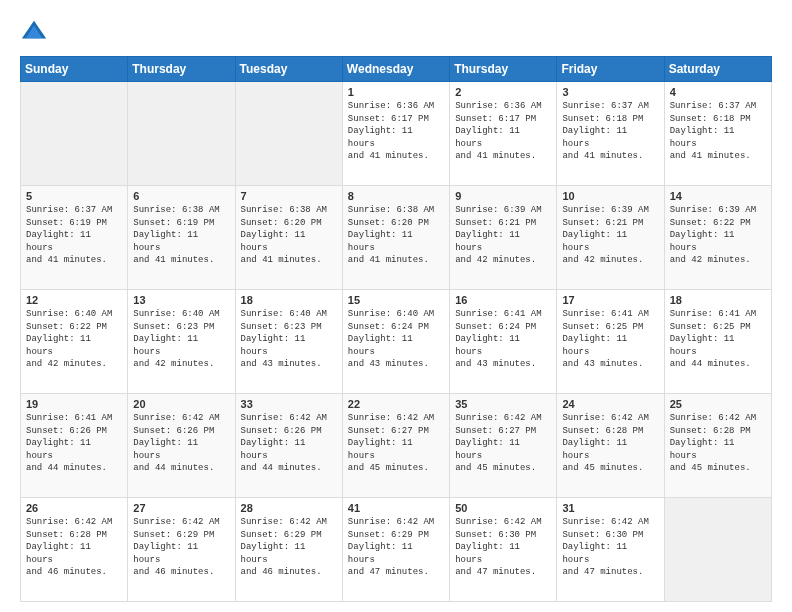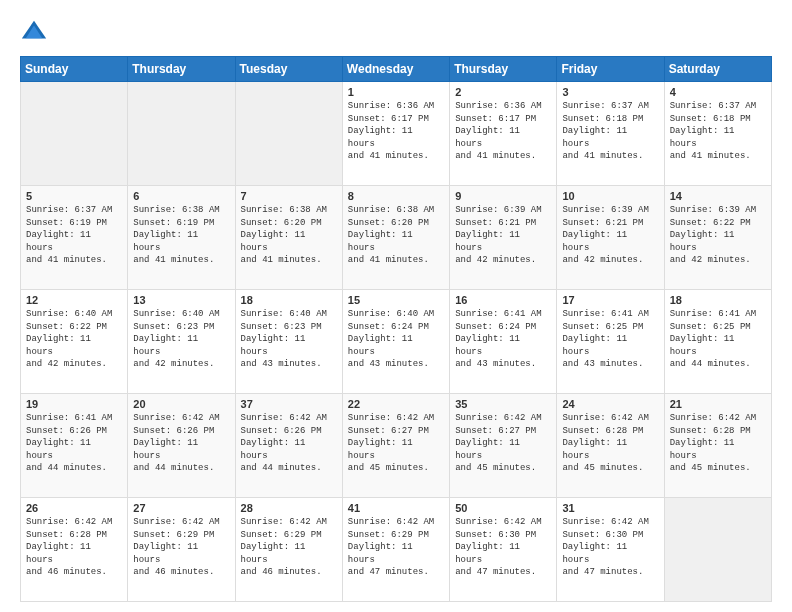--- a/index.html
+++ b/index.html
@@ -282,21 +282,21 @@
 and 44 minutes.</div>
           </td>
           <td>
             <span class="day-number">20</span>
             <div class="day-info" style="white-space: pre-line;">Sunrise: 6:42 AM
 Sunset: 6:26 PM
 Daylight: 11 hours
 and 44 minutes.</div>
           </td>
           <td>
-            <span class="day-number">37</span>
+            <span class="day-number">33</span>
             <div class="day-info" style="white-space: pre-line;">Sunrise: 6:42 AM
 Sunset: 6:26 PM
 Daylight: 11 hours
 and 44 minutes.</div>
           </td>
           <td>
             <span class="day-number">22</span>
             <div class="day-info" style="white-space: pre-line;">Sunrise: 6:42 AM
 Sunset: 6:27 PM
 Daylight: 11 hours
@@ -310,21 +310,21 @@
 and 45 minutes.</div>
           </td>
           <td>
             <span class="day-number">24</span>
             <div class="day-info" style="white-space: pre-line;">Sunrise: 6:42 AM
 Sunset: 6:28 PM
 Daylight: 11 hours
 and 45 minutes.</div>
           </td>
           <td>
-            <span class="day-number">21</span>
+            <span class="day-number">25</span>
             <div class="day-info" style="white-space: pre-line;">Sunrise: 6:42 AM
 Sunset: 6:28 PM
 Daylight: 11 hours
 and 45 minutes.</div>
           </td>
         </tr>
         <tr>
           <td>
             <span class="day-number">26</span>
             <div class="day-info" style="white-space: pre-line;">Sunrise: 6:42 AM

